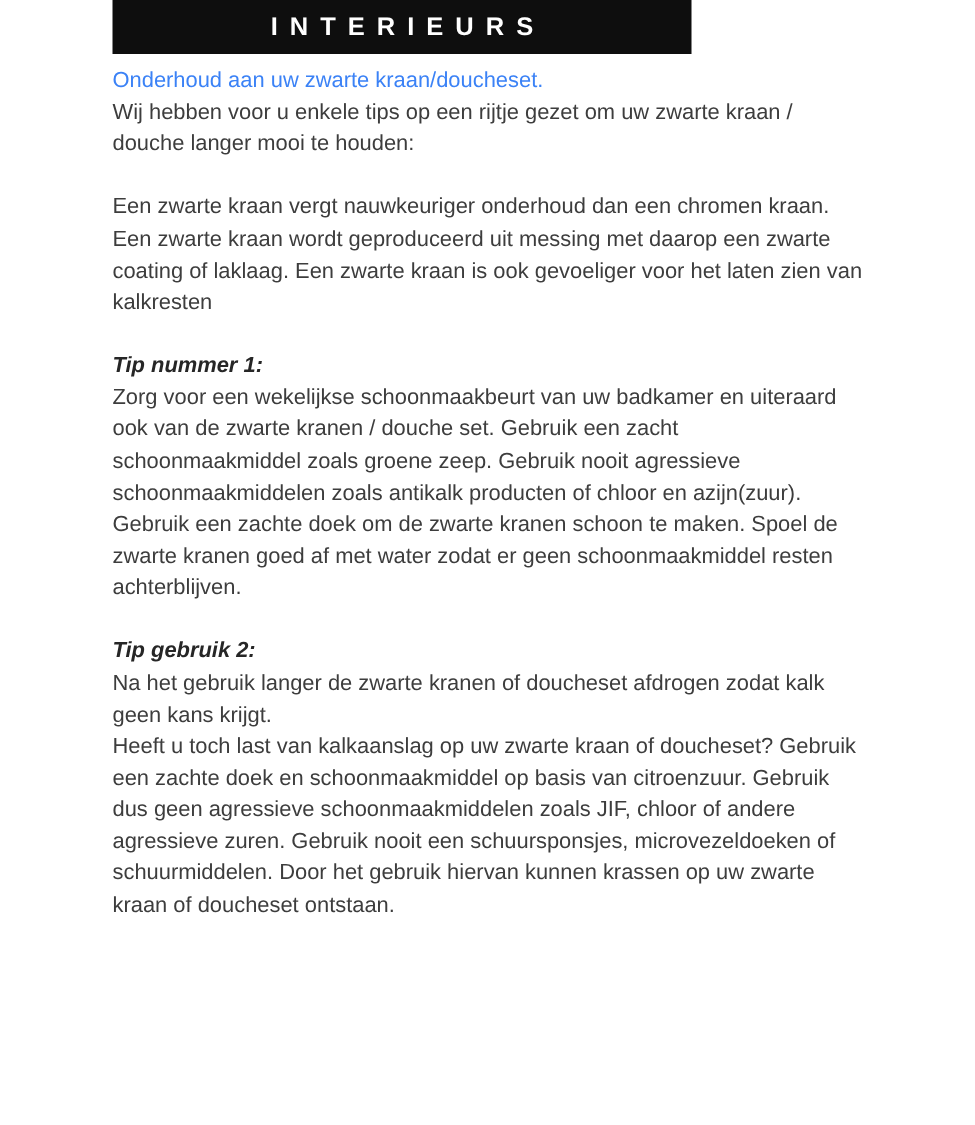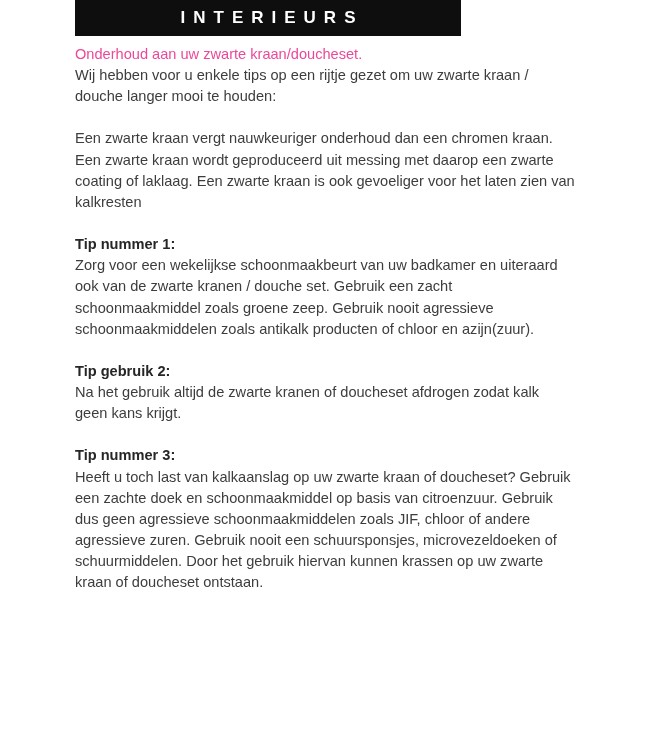--- a/index.html
+++ b/index.html
@@ -39,33 +39,34 @@
   }
   .content {
     width: 500px;
     font-size: 14.6px;
     line-height: 1.45;
   }
   .doc-title {
     margin: 0 0 0 0;
     font-weight: 400;
     font-size: 14.6px;
-    color: #ec4899;
+    color: #3b82f6;
   }
   .para {
     margin: 0;
   }
   .block-gap {
     margin-top: 21px;
   }
   .tip-heading {
     margin: 21px 0 0 0;
     font-size: 14.6px;
     font-weight: 700;
     color: #262626;
+    font-style: italic;
   }
 </style>
 </head>
 <body>
 
 <div class="page">
 
   <div class="banner">
     <span class="banner-text">INTERIEURS</span>
   </div>
@@ -73,21 +74,21 @@
   <div class="content">
 
     <p class="doc-title">Onderhoud aan uw zwarte kraan/doucheset.</p>
 
     <p class="para">Wij hebben voor u enkele tips op een rijtje gezet om uw zwarte kraan / douche langer mooi te houden:</p>
 
     <p class="para block-gap">Een zwarte kraan vergt nauwkeuriger onderhoud dan een chromen kraan. Een zwarte kraan wordt geproduceerd uit messing met daarop een zwarte coating of laklaag. Een zwarte kraan is ook gevoeliger voor het laten zien van kalkresten</p>
 
     <p class="tip-heading">Tip nummer 1:</p>
     <p class="para">Zorg voor een wekelijkse schoonmaakbeurt van uw badkamer en uiteraard ook van de zwarte kranen / douche set. Gebruik een zacht schoonmaakmiddel zoals groene zeep. Gebruik nooit agressieve schoonmaakmiddelen zoals antikalk producten of chloor en azijn(zuur).</p>
+    <p class="para">Gebruik een zachte doek om de zwarte kranen schoon te maken. Spoel de zwarte kranen goed af met water zodat er geen schoonmaakmiddel resten achterblijven.</p>
 
     <p class="tip-heading">Tip gebruik 2:</p>
-    <p class="para">Na het gebruik altijd de zwarte kranen of doucheset afdrogen zodat kalk geen kans krijgt.</p>
+    <p class="para">Na het gebruik langer de zwarte kranen of doucheset afdrogen zodat kalk geen kans krijgt.</p>
 
-    <p class="tip-heading">Tip nummer 3:</p>
     <p class="para">Heeft u toch last van kalkaanslag op uw zwarte kraan of doucheset? Gebruik een zachte doek en schoonmaakmiddel op basis van citroenzuur. Gebruik dus geen agressieve schoonmaakmiddelen zoals JIF, chloor of andere agressieve zuren. Gebruik nooit een schuursponsjes, microvezeldoeken of schuurmiddelen. Door het gebruik hiervan kunnen krassen op uw zwarte kraan of doucheset ontstaan.</p>
 
   </div>
 </div>
 
 </body></html>

